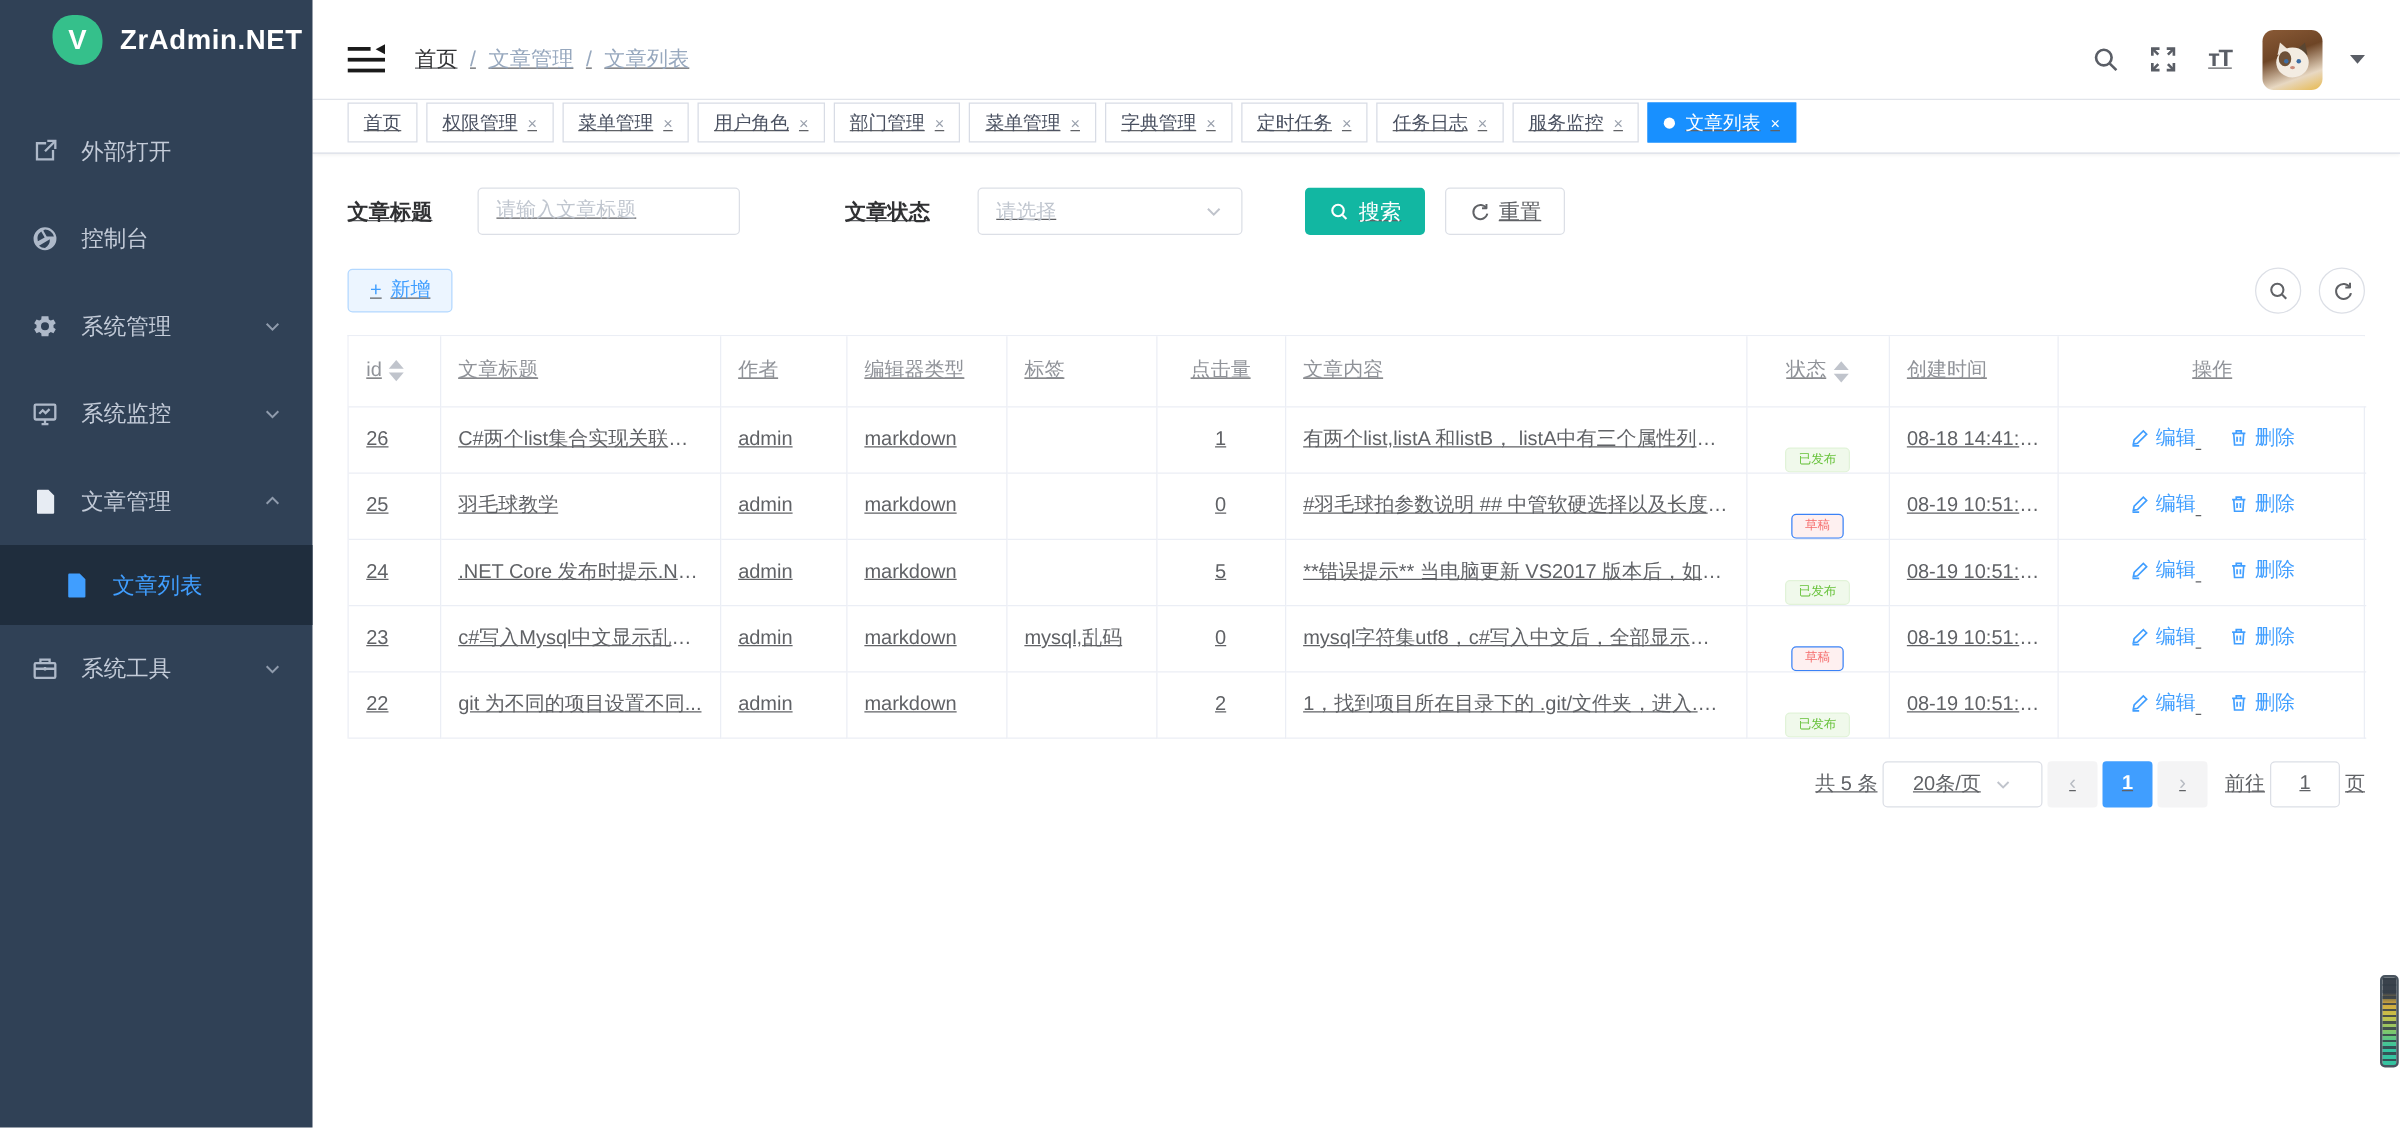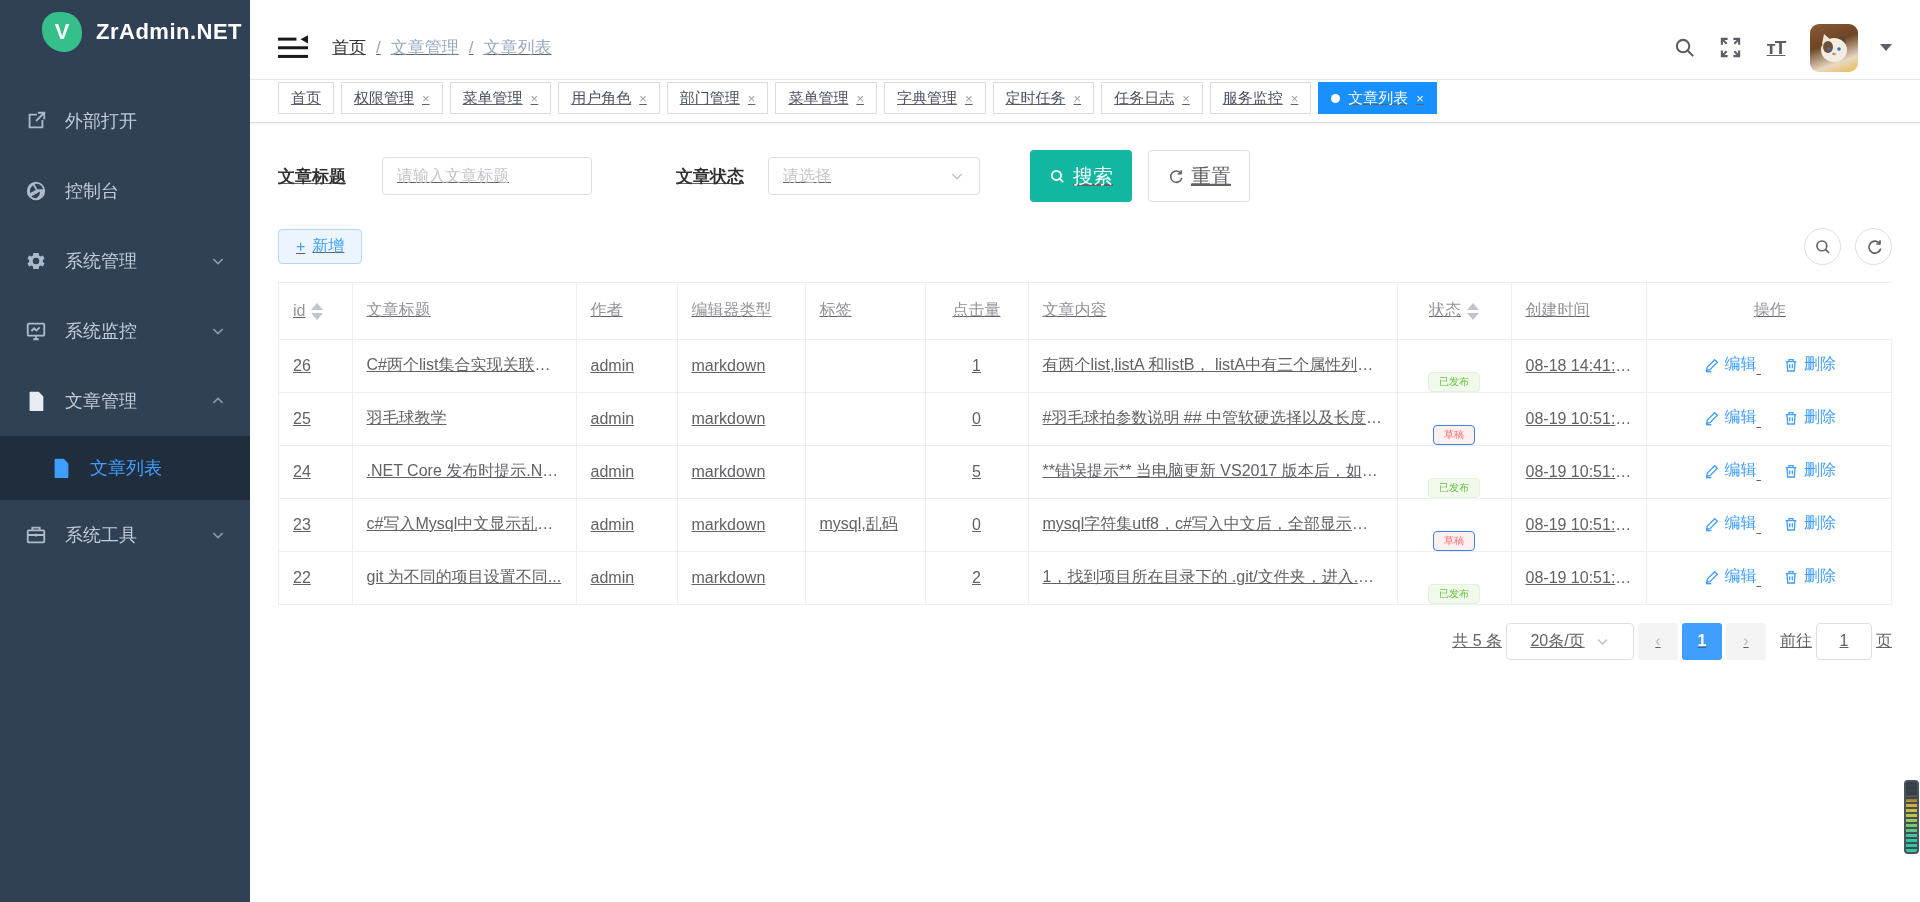--- a/index.html
+++ b/index.html
@@ -49,26 +49,26 @@
   .tag.active { background:#1890ff; border-color:#1890ff; color:#fff; }
   .tag.active .tag-close { color:#fff; }
 
   
   .content { padding:0 28px; }
   .filter-row { margin-top:27px; display:flex; align-items:center; }
   .f-label { font-size:17px; font-weight:bold; color:#303133; }
   .f-input { margin-left:36px; width:210px; height:38px; border:1px solid #dcdfe6; border-radius:4px;
     font-size:16px; padding:0 14px; color:#606266; outline:none; }
   .f-input::placeholder { color:#c0c6cf; }
-  .f-select { margin-left:24px; width:212px; height:38px; border:1px solid #dcdfe6; border-radius:4px;
+  .f-select { margin-left:38px; width:212px; height:38px; border:1px solid #dcdfe6; border-radius:4px;
     display:flex; align-items:center; padding:0 14px; color:#c0c6cf; font-size:16px; cursor:pointer; }
   .f-select .sel-caret { margin-left:auto; color:#c0c4cc; width:16px; height:16px; }
   .gap1 { width:84px; } .gap2 { width:50px; }
-  .btn { height:52px; border-radius:4px; display:inline-flex; align-items:center; justify-content:center;
-    font-size:20px; cursor:pointer; border:1px solid transparent; gap:7px; }
+  .btn { height:38px; border-radius:4px; display:inline-flex; align-items:center; justify-content:center;
+    font-size:17px; cursor:pointer; border:1px solid transparent; gap:7px; }
   .btn-search { background:#12b7a2; color:#fff; padding:0 18px; }
   .btn-reset { background:#fff; color:#606266; border-color:#dcdfe6; padding:0 18px; margin-left:16px; }
   .btn-icon { width:17px; height:17px; display:flex; align-items:center; }
 
   .toolbar-row { margin-top:26px; display:flex; align-items:center; }
   .btn-add { background:#ecf5ff; border-color:#b3d8ff; color:#409eff; padding:0 17px; height:35px; font-size:16px; }
   .tool-circles { margin-left:auto; display:flex; gap:14px; }
   .circle-btn { width:37px; height:37px; border-radius:50%; border:1px solid #dcdfe6; background:#fff;
     display:flex; align-items:center; justify-content:center; color:#606266; cursor:pointer; }
 

